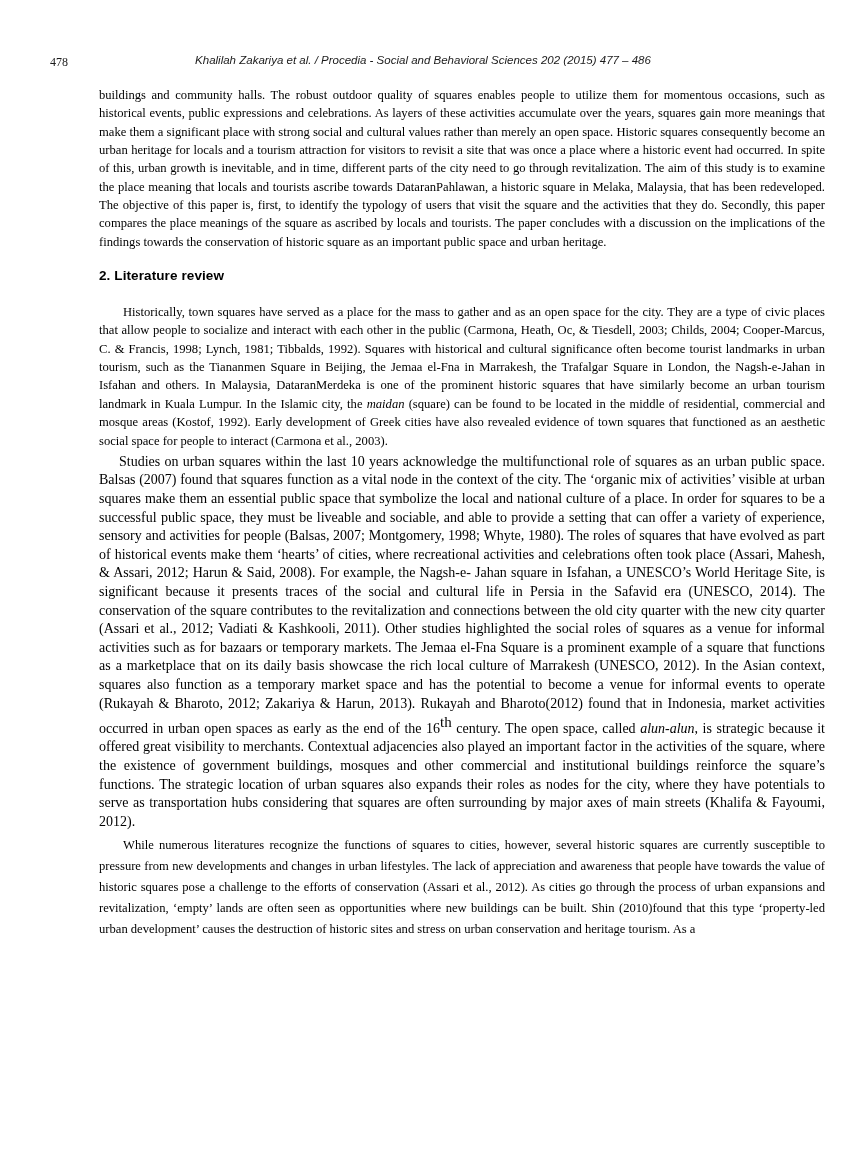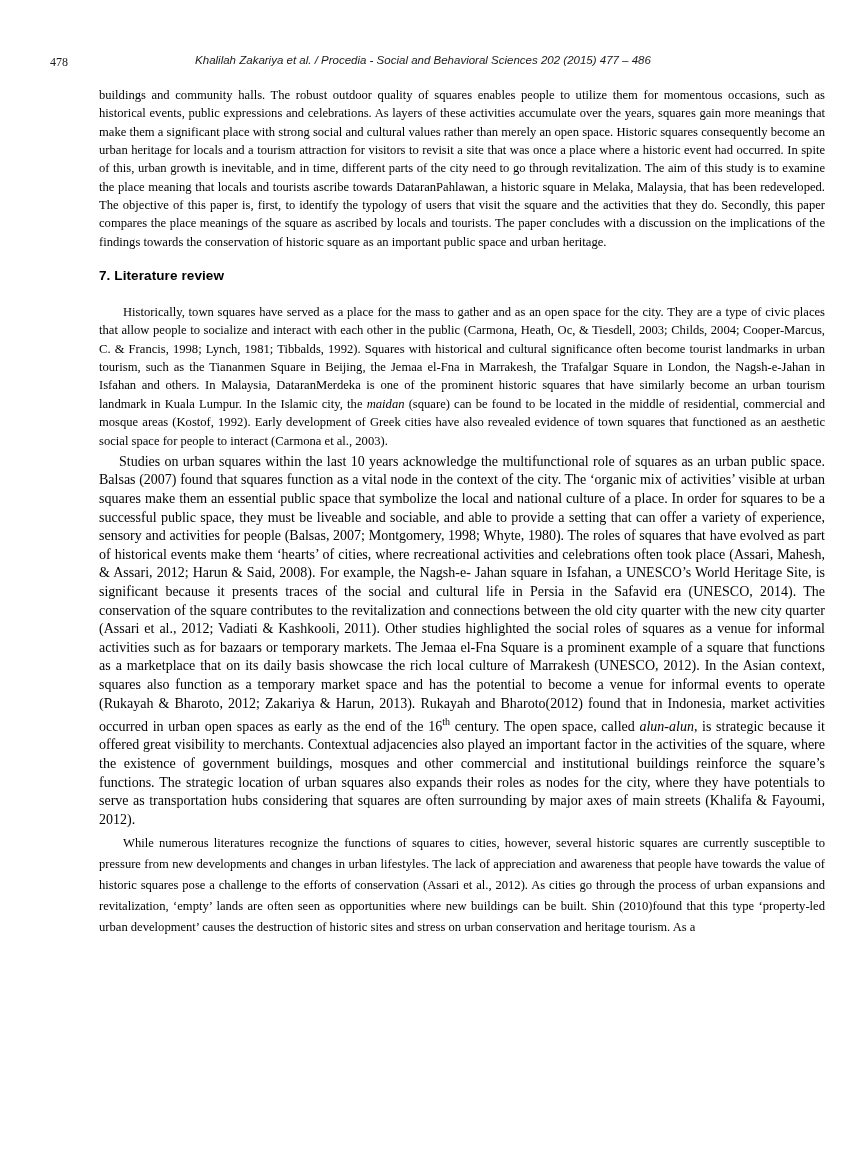--- a/index.html
+++ b/index.html
@@ -62,37 +62,37 @@
     letter-spacing: 0.1px;
   }
   .body-lg {
     font-size: 14px;
     line-height: 18.6px;
     margin-top: 3px;
     text-indent: 20px;
   }
   .p-last { margin-top: 4px; }
   .it { font-style: italic; font-family: Liberation Serif, serif; }
-  .sup { vertical-align: super; font-size: 10px; }
+  .sup { vertical-align: super; font-size: 15px; }
 </style>
 </head>
 <body>
 
 <div class="sheet">
 
   <div class="running-header">
     <span class="page-num">478</span>
     <span class="head-citation">Khalilah Zakariya et al. / Procedia - Social and Behavioral Sciences 202 (2015) 477 – 486</span>
   </div>
 
   <div class="content">
 
     <p class="body-sm">buildings and community halls. The robust outdoor quality of squares enables people to utilize them for momentous occasions, such as historical events, public expressions and celebrations. As layers of these activities accumulate over the years, squares gain more meanings that make them a significant place with strong social and cultural values rather than merely an open space. Historic squares consequently become an urban heritage for locals and a tourism attraction for visitors to revisit a site that was once a place where a historic event had occurred. In spite of this, urban growth is inevitable, and in time, different parts of the city need to go through revitalization. The aim of this study is to examine the place meaning that locals and tourists ascribe towards DataranPahlawan, a historic square in Melaka, Malaysia, that has been redeveloped. The objective of this paper is, first, to identify the typology of users that visit the square and the activities that they do. Secondly, this paper compares the place meanings of the square as ascribed by locals and tourists. The paper concludes with a discussion on the implications of the findings towards the conservation of historic square as an important public space and urban heritage.</p>
 
-    <h2 class="section-heading">7. Literature review</h2>
+    <h2 class="section-heading">2. Literature review</h2>
 
     <p class="body-sm indent"><span>Historically, town squares have served as a place for the mass to gather and as an open space for the city. They are a type of civic places that allow people to socialize and interact with each other in the public (Carmona, Heath, Oc, &amp; Tiesdell, 2003; Childs, 2004; Cooper-Marcus, C. &amp; Francis, 1998; Lynch, 1981; Tibbalds, 1992). Squares with historical and cultural significance often become tourist landmarks in urban tourism, such as the Tiananmen Square in Beijing, the Jemaa el-Fna in Marrakesh, the Trafalgar Square in London, the Nagsh-e-Jahan in Isfahan and others. In Malaysia, DataranMerdeka is one of the prominent historic squares that have similarly become an urban tourism landmark in Kuala Lumpur. In the Islamic city, the </span><span class="it">maidan</span><span> (square) can be found to be located in the middle of residential, commercial and mosque areas (Kostof, 1992). Early development of Greek cities have also revealed evidence of town squares that functioned as an aesthetic social space for people to interact (Carmona et al., 2003).</span></p>
 
     <p class="body-lg"><span>Studies on urban squares within the last 10 years acknowledge the multifunctional role of squares as an urban public space. Balsas (2007) found that squares function as a vital node in the context of the city. The ‘organic mix of activities’ visible at urban squares make them an essential public space that symbolize the local and national culture of a place. In order for squares to be a successful public space, they must be liveable and sociable, and able to provide a setting that can offer a variety of experience, sensory and activities for people (Balsas, 2007; Montgomery, 1998; Whyte, 1980). The roles of squares that have evolved as part of historical events make them ‘hearts’ of cities, where recreational activities and celebrations often took place (Assari, Mahesh, &amp; Assari, 2012; Harun &amp; Said, 2008). For example, the Nagsh-e- Jahan square in Isfahan, a UNESCO’s World Heritage Site, is significant because it presents traces of the social and cultural life in Persia in the Safavid era (UNESCO, 2014). The conservation of the square contributes to the revitalization and connections between the old city quarter with the new city quarter (Assari et al., 2012; Vadiati &amp; Kashkooli, 2011). Other studies highlighted the social roles of squares as a venue for informal activities such as for bazaars or temporary markets. The Jemaa el-Fna Square is a prominent example of a square that functions as a marketplace that on its daily basis showcase the rich local culture of Marrakesh (UNESCO, 2012). In the Asian context, squares also function as a temporary market space and has the potential to become a venue for informal events to operate (Rukayah &amp; Bharoto, 2012; Zakariya &amp; Harun, 2013). Rukayah and Bharoto(2012) found that in Indonesia, market activities occurred in urban open spaces as early as the end of the 16</span><span class="sup">th</span><span> century. The open space, called </span><span class="it">alun-alun</span><span>, is strategic because it offered great visibility to merchants. Contextual adjacencies also played an important factor in the activities of the square, where the existence of government buildings, mosques and other commercial and institutional buildings reinforce the square’s functions. The strategic location of urban squares also expands their roles as nodes for the city, where they have potentials to serve as transportation hubs considering that squares are often surrounding by major axes of main streets (Khalifa &amp; Fayoumi, 2012).</span></p>
 
     <p class="body-sm tall indent p-last">While numerous literatures recognize the functions of squares to cities, however, several historic squares are currently susceptible to pressure from new developments and changes in urban lifestyles. The lack of appreciation and awareness that people have towards the value of historic squares pose a challenge to the efforts of conservation (Assari et al., 2012). As cities go through the process of urban expansions and revitalization, ‘empty’ lands are often seen as opportunities where new buildings can be built. Shin (2010)found that this type ‘property-led urban development’ causes the destruction of historic sites and stress on urban conservation and heritage tourism. As a</p>
 
   </div>
 
 </div>

